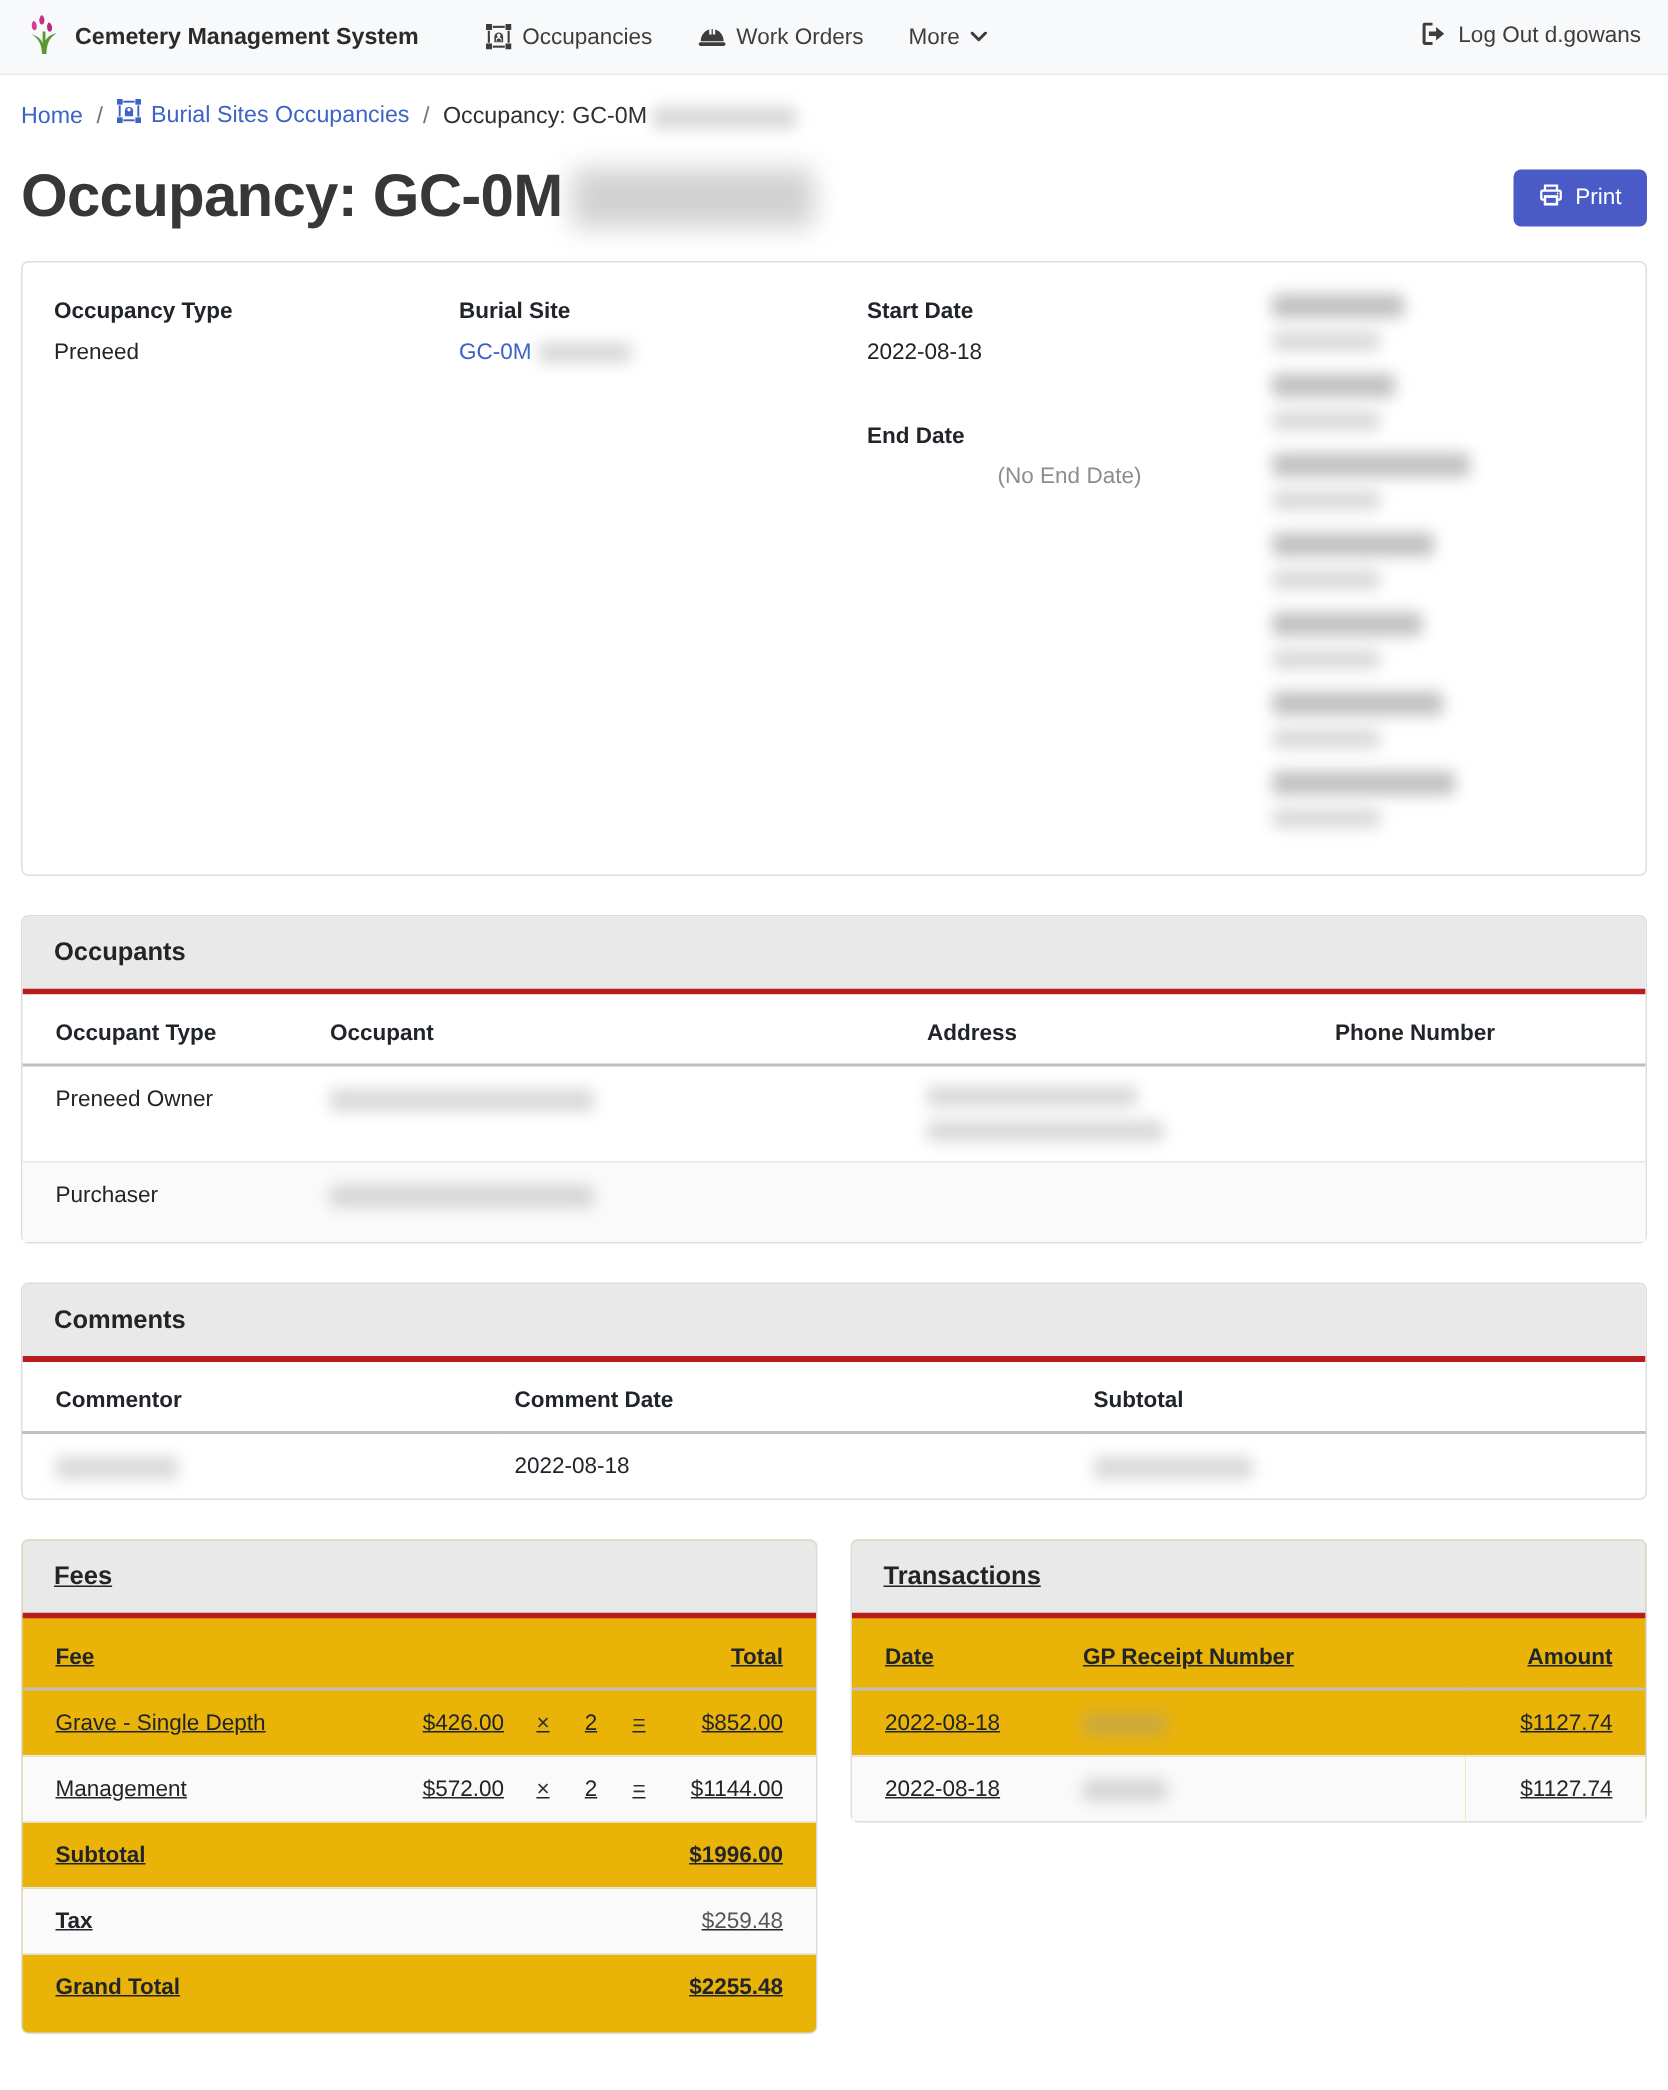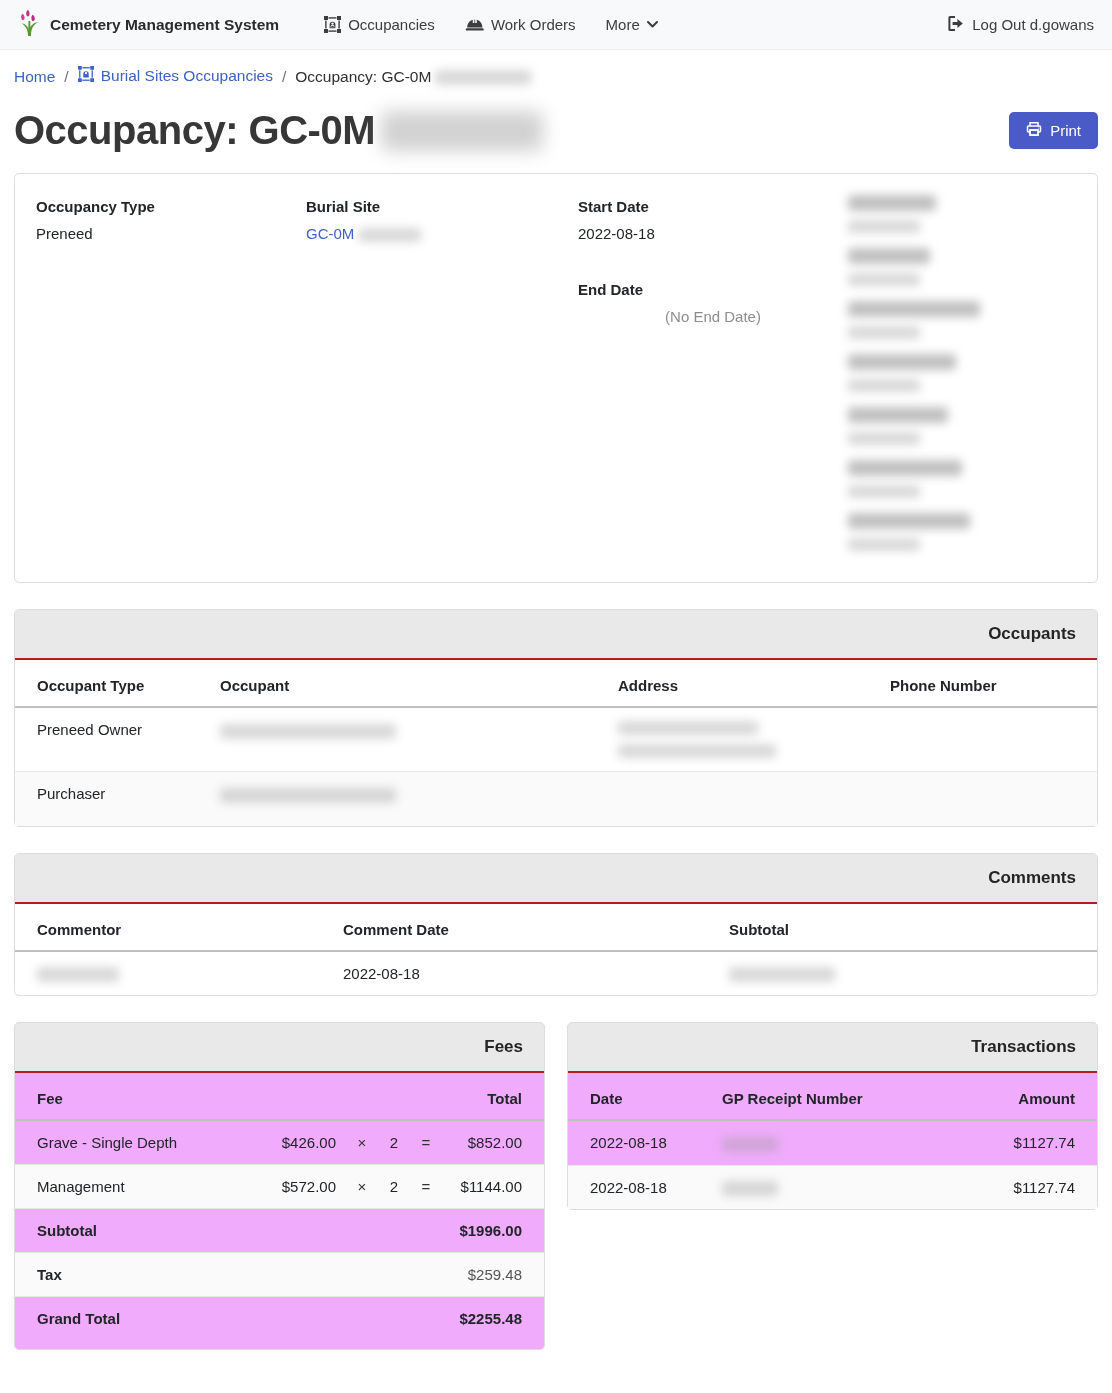--- a/index.html
+++ b/index.html
@@ -29,21 +29,21 @@
   .page-head { display:flex; justify-content:space-between; align-items:center;
                padding:0 14px; margin-top:22px; }
   h1 { font-size:40px; font-weight:600; color:#373737; display:flex; align-items:center; gap:6px; letter-spacing:-0.5px; }
   .btn-print { background:#4a5bc8; color:#fff; border:none; border-radius:5px;
                font-size:15px; padding:9px 17px; display:flex; align-items:center; gap:8px;
                cursor:pointer; font-family:inherit; }
 
   
   .card { border:1px solid #dddddd; border-radius:5px; margin:20px 14px 0; background:#fff; }
   .card-header { background:#e9e9e9; border-radius:4px 4px 0 0; padding:14px 21px;
-                 font-size:17px; font-weight:700; color:#242424; border-bottom:2px solid #b91c1c;text-align:right; }
+                 font-size:17px; font-weight:700; color:#242424; border-bottom:4px solid #b91c1c; }
   .section { margin-top:26px; }
 
   
   .detail-card { padding:21px 21px 16px; display:grid;
                  grid-template-columns: 270px 272px 270px 1fr; min-height:408px; }
   .field { margin-bottom:32px; }
   .field-label { font-weight:700; margin-bottom:3px; line-height:24px; }
   .field-value { line-height:24px; }
   .muted { color:#8d8d8d;text-align:center; }
   a.val-link { color:#3d63c6; text-decoration:none; }
@@ -64,21 +64,21 @@
   td { padding:13px 8px; border-bottom:1px solid #e7e7e7; vertical-align:top; }
   tr:last-child td { border-bottom:none; }
   tr.stripe td { background:#fafafa; }
   .first-col { padding-left:22px; }
   .num { text-align:right; }
   th.num { text-align:right; }
   .pad-b { height:10px; }
 
   
   .two-col { display:flex; gap:22px; margin:26px 14px 0; align-items:flex-start; }
-  .half-card { width:532px; border:1px solid #dddddd; border-radius:5px; background:#f0abfc; }
+  .half-card { width:532px; border:1px solid #dddddd; border-radius:5px; background:#eab308;text-decoration:underline; }
   .fees-table td.bold, .fees-table th { font-weight:700; }
   .cell-x { text-align:center; width:36px; color:#333; }
   .cell-q { text-align:center; width:28px; }
   .price-col { width:86px; }
   .total-col { width:100px; }
 </style>
 </head>
 <body>
 
 <header class="navbar">

